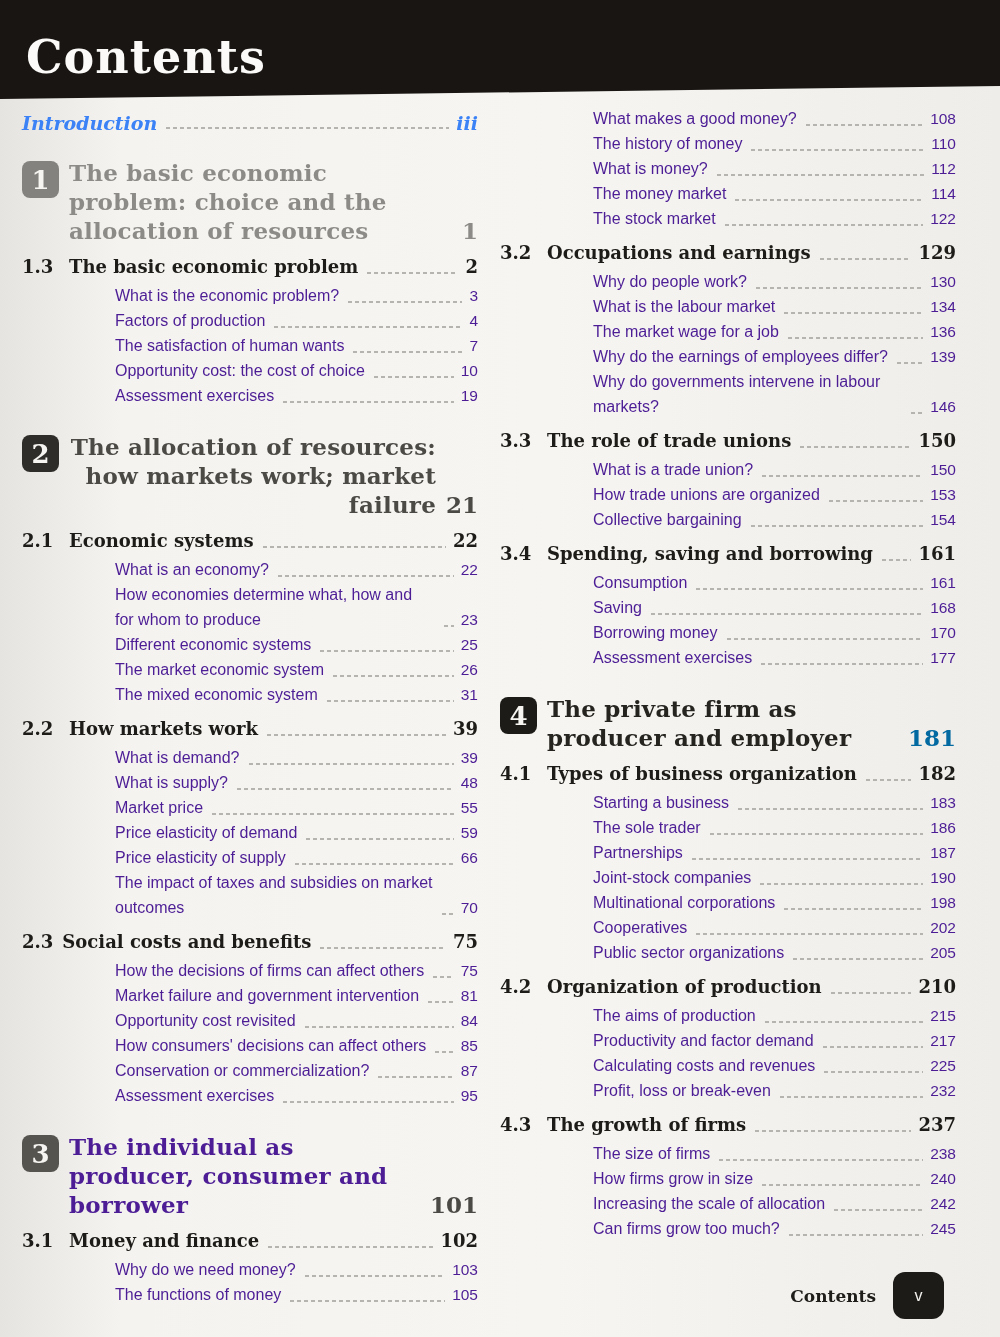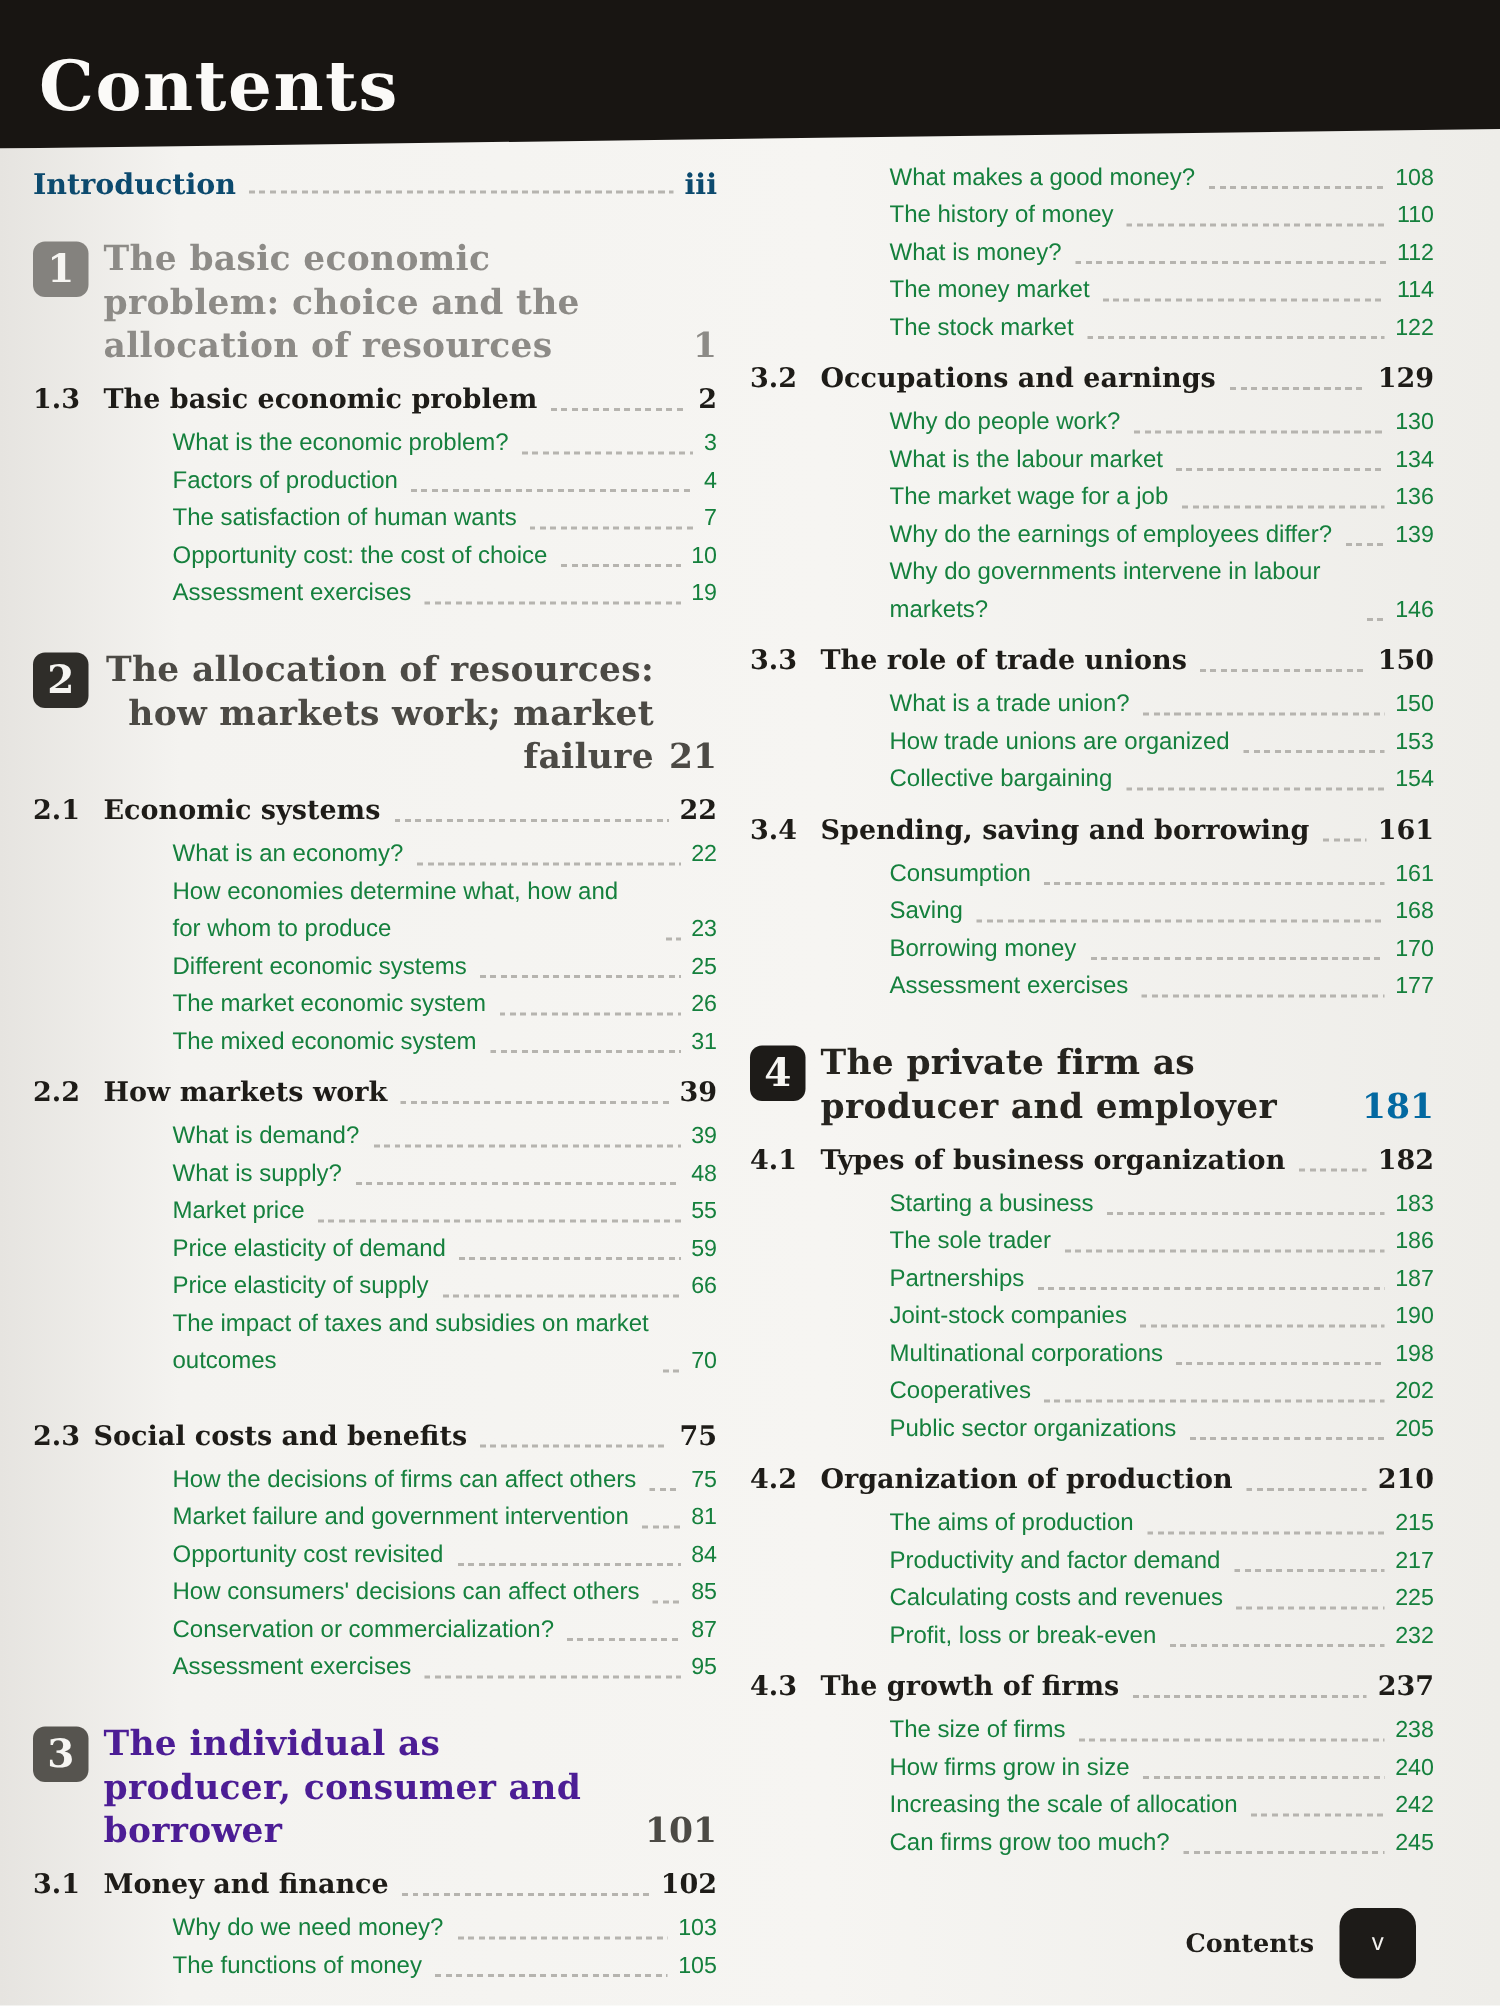--- a/index.html
+++ b/index.html
@@ -27,21 +27,21 @@
   .col-right{left:500px;}
 
   .row{display:flex;align-items:flex-end;}
   .leader{
     flex:1 1 14px;min-width:10px;height:2px;margin:0 7px 5px 9px;
     background:repeating-linear-gradient(90deg,#b6b4af 0 4px,rgba(0,0,0,0) 4px 7px);
   }
   
   .intro-row{margin:6px 0 20px 0;
     font-family:"DejaVu Serif","Liberation Serif",serif;font-weight:bold;
-    font-size:19px;color:#0c4a6e;}
+    font-size:19px;color:#3b82f6;font-style:italic;}
   
   .chapter-head{display:flex;align-items:flex-start;margin:24px 0 8px 0;}
   .badge{
     flex:none;width:37px;height:37px;margin:3px 10px 0 0;border-radius:8px;
     display:flex;align-items:center;justify-content:center;
     font-family:"DejaVu Serif","Liberation Serif",serif;font-weight:bold;
     font-size:26px;color:#f6f5f2;
   }
   .ch-title{
     flex:1 1 auto;
@@ -53,26 +53,26 @@
     font-family:"DejaVu Serif","Liberation Serif",serif;font-weight:bold;
     font-size:23px;line-height:29px;
   }
   
   .section-row{
     margin:10px 0 4px 0;
     font-family:"DejaVu Serif","Liberation Serif",serif;font-weight:bold;
     font-size:18px;color:#1e1c18;line-height:24px;
   }
   .sec-num{flex:none;width:47px;}
-  .section-row.tight .sec-num{width:auto;margin-right:9px;margin-top:16px;}
+  .section-row.tight .sec-num{width:auto;margin-right:9px;}
   .section-row .t{flex:0 1 auto;}
   .section-row .pg{flex:none;}
   
   .entry-row{
-    margin-left:93px;font-size:16px;line-height:25px;color:#15803d;
+    margin-left:93px;font-size:16px;line-height:25px;color:#4c1d95;
   }
   .entry-row .t{flex:0 1 auto;}
   .entry-row .pg{flex:none;font-size:15.5px;}
   
   .footer{
     position:absolute;right:56px;bottom:18px;display:flex;align-items:center;
   }
   .footer-label{
     font-family:"DejaVu Serif","Liberation Serif",serif;font-weight:bold;
     font-size:17px;color:#1f1d19;margin-right:17px;

